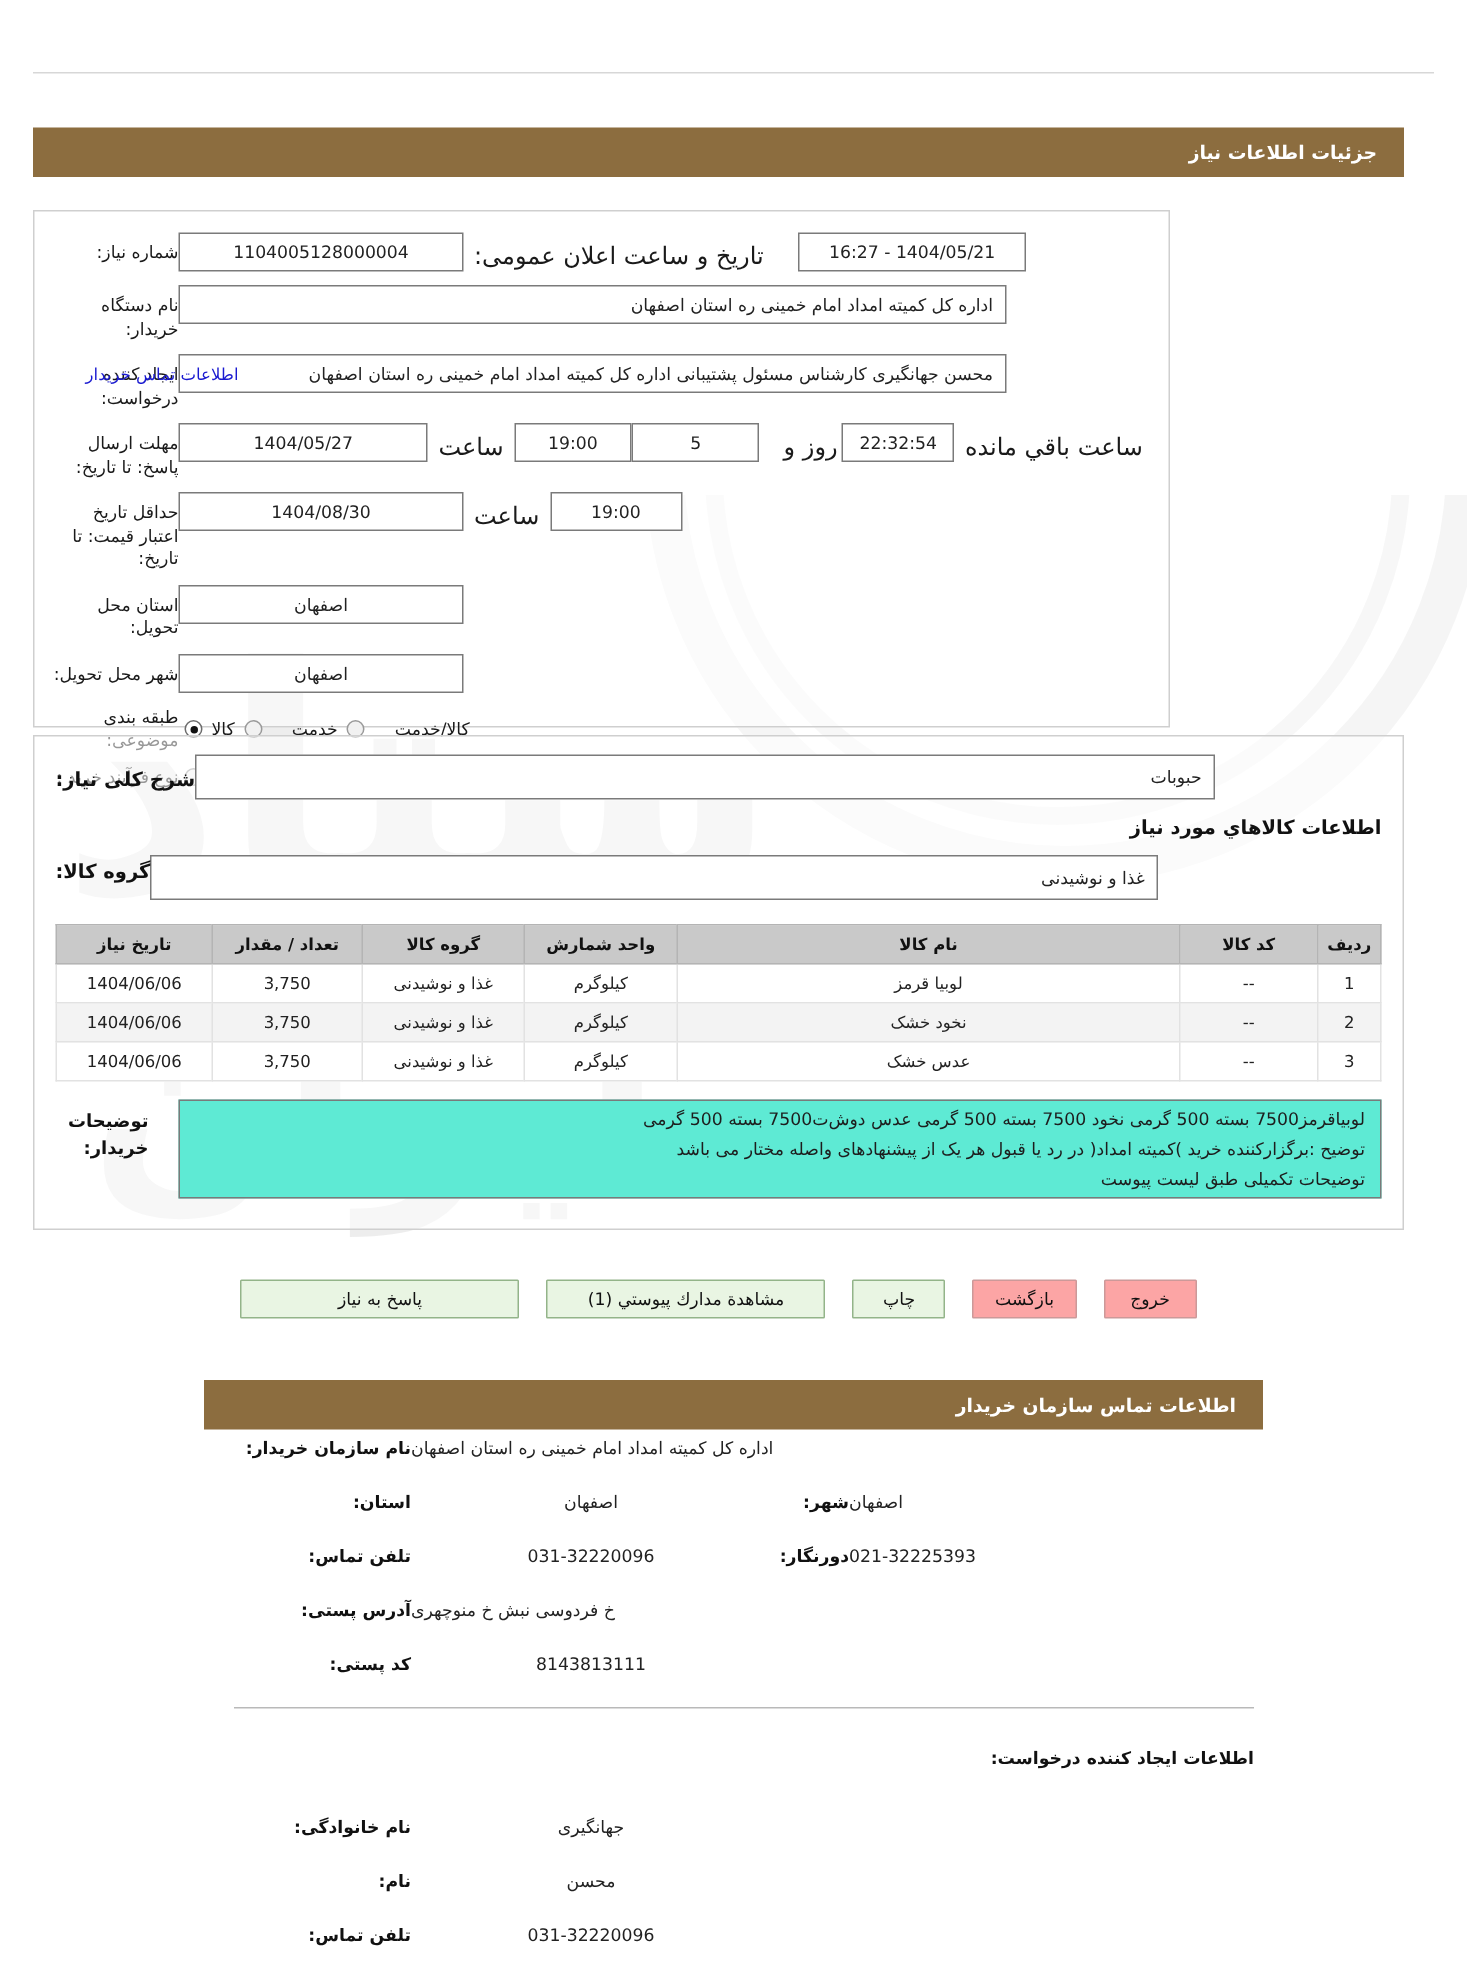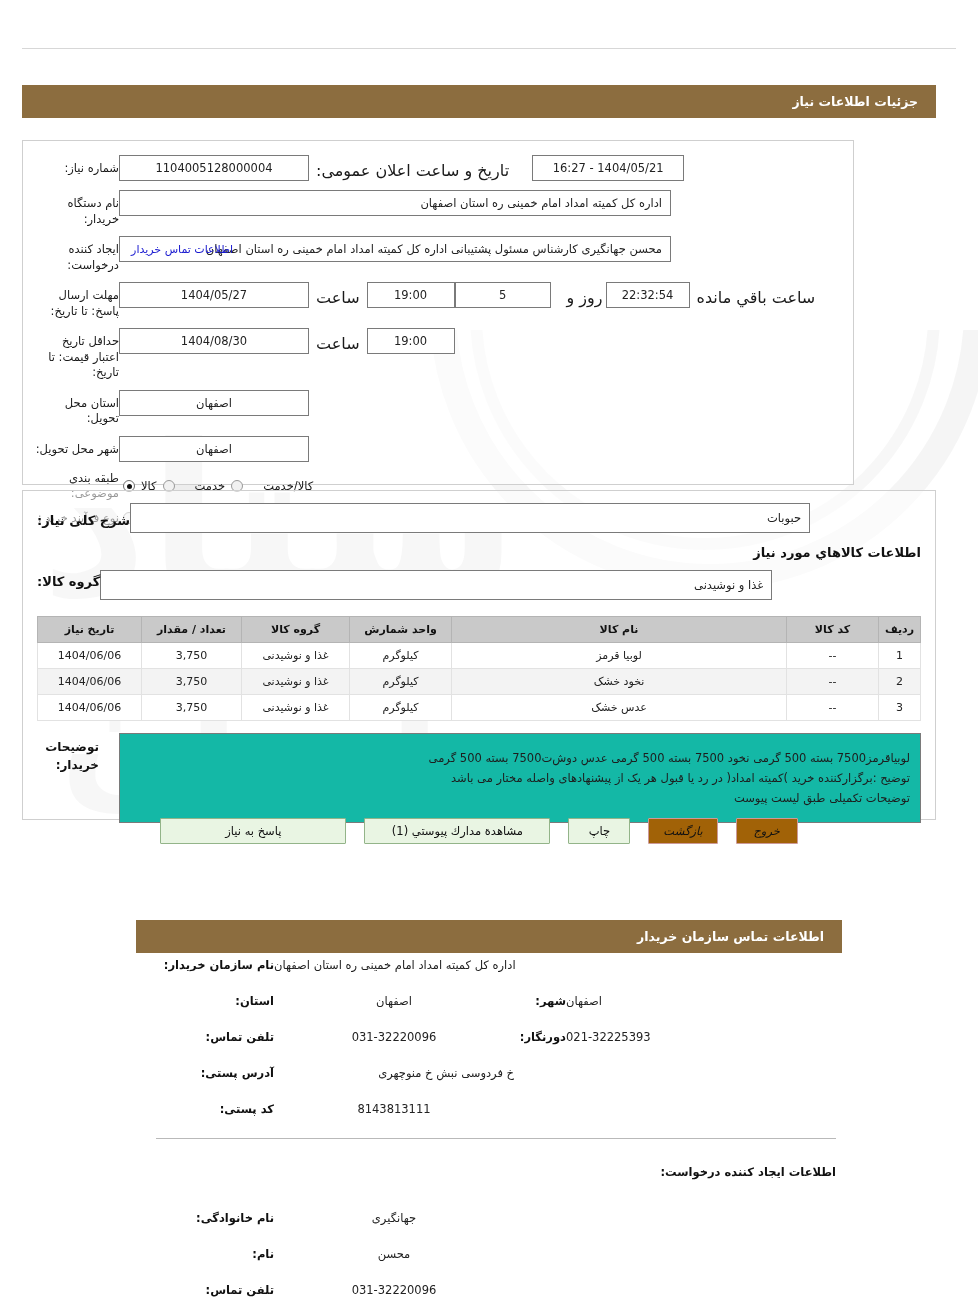--- a/index.html
+++ b/index.html
@@ -193,22 +193,22 @@
 
   
   .notes-wrap { display: flex; flex-direction: row-reverse; align-items: stretch; }
   .notes-lbl {
     font-size: 12px; font-weight: bold; color: #111;
     text-align: right; width: 62px; padding-top: 5px; line-height: 1.5;
   }
   .notes-box {
     flex: 1;
     border: 1px solid #7a7a7a;
-    background: #14b8a6;
-    padding: 14px 10px;
+    background: #5eead4;
+    padding: 2px 10px;
     font-size: 11.5px;
     line-height: 1.75;
     color: #1d1d1d;
     text-align: right;
     min-height: 62px;
   }
 
   
   .btnbar {
     display: flex; flex-direction: row-reverse;
@@ -220,21 +220,21 @@
     border: 1px solid #9a9a9a;
     font-size: 11.5px;
     color: #111;
     padding: 5px 14px;
     text-align: center;
     white-space: nowrap;
     cursor: pointer;
     border-radius: 1px;
   }
   .btn.green { background: #e9f5e3; border-color: #93b489; }
-  .btn.pink  { background: #a16207; border-color: #c99; font-style: italic; }
+  .btn.pink  { background: #fca5a5; border-color: #c99; }
   .btn.wide  { min-width: 186px; }
 
   
   .contact { position: relative; z-index: 3; }
   .crow {
     display: flex; flex-direction: row-reverse;
     align-items: baseline;
     margin-bottom: 22px;
     font-size: 11.5px;
   }
@@ -254,21 +254,21 @@
     <div class="wm-text wm-1">ﺳﺘﺎﺩ</div>
     <div class="wm-text wm-2">ﺍﯾﺮﺍﻥ</div>
   </div>
 
   <div class="top-rule"></div>
 
   <div style="position:absolute; left:22px; top:85px; width:914px;">
     <div class="section-bar">جزئیات اطلاعات نیاز</div>
   </div>
 
-  <div class="panel" style="position:absolute; left:22px; top:140px; width:832px; height:345px; padding:14px 10px 10px 10px;">
+  <div class="panel" style="position:absolute; left:22px; top:140px; width:758px; height:345px; padding:14px 10px 10px 10px;">
 
     <div class="row">
       <div class="lbl" style="width:86px;">شماره نیاز:</div>
       <div class="box" style="width:190px;">1104005128000004</div>
       <div class="plain" style="margin-right:16px;">تاریخ و ساعت اعلان عمومی:</div>
       <div class="box" style="width:152px; margin-right:4px;">1404/05/21 - 16:27</div>
     </div>
 
     <div class="row">
       <div class="lbl" style="width:86px;">نام دستگاه خریدار:</div>
@@ -390,21 +390,21 @@
     <div class="notes-wrap" style="margin-top:12px;gap:20px;">
       <div class="notes-lbl">توضیحات خریدار:</div>
       <div class="notes-box">
         <div>لوبیاقرمز7500 بسته 500 گرمی  نخود 7500 بسته 500 گرمی  عدس دوش‌ت7500 بسته 500 گرمی</div>
         <div>توضیح :برگزارکننده خرید )کمیته امداد( در رد یا قبول هر یک از پیشنهادهای واصله مختار می باشد</div>
         <div>توضیحات تکمیلی طبق لیست پیوست</div>
       </div>
     </div>
   </div>
 
-  <div class="btnbar" style="position:absolute; left:22px; top:800px; width:914px;">
+  <div class="btnbar" style="position:absolute; left:22px; top:835px; width:914px;">
     <div class="btn green wide">پاسخ به نیاز</div>
     <div class="btn green wide">مشاهدة مدارك پیوستي (1)</div>
     <div class="btn green" style="min-width:62px;">چاپ</div>
     <div class="btn pink" style="min-width:62px;">بازگشت</div>
     <div class="btn pink" style="min-width:62px;">خروج</div>
   </div>
 
   <div style="position:absolute; left:136px; top:920px; width:706px;">
     <div class="section-bar">اطلاعات تماس سازمان خریدار</div>
   </div>
@@ -425,21 +425,21 @@
 
     <div class="crow">
       <div class="ckey" style="width:118px; text-align:right;">تلفن تماس:</div>
       <div class="cval" style="width:240px; text-align:center;">031-32220096</div>
       <div class="ckey" style="width:52px; text-align:right;">دورنگار:</div>
       <div class="cval" style="margin-right:14px;">021-32225393</div>
     </div>
 
     <div class="crow">
       <div class="ckey" style="width:118px; text-align:right;">آدرس پستی:</div>
-      <div class="cval" style="width:240px; text-align:right;padding-left:36px;">خ فردوسی نبش خ منوچهری</div>
+      <div class="cval" style="width:240px; text-align:left;">خ فردوسی نبش خ منوچهری</div>
     </div>
 
     <div class="crow">
       <div class="ckey" style="width:118px; text-align:right;">کد پستی:</div>
       <div class="cval" style="width:240px; text-align:center;">8143813111</div>
     </div>
 
     <div class="divider"></div>
 
     <div class="sub-title" style="margin-bottom:32px;">اطلاعات ایجاد کننده درخواست:</div>

